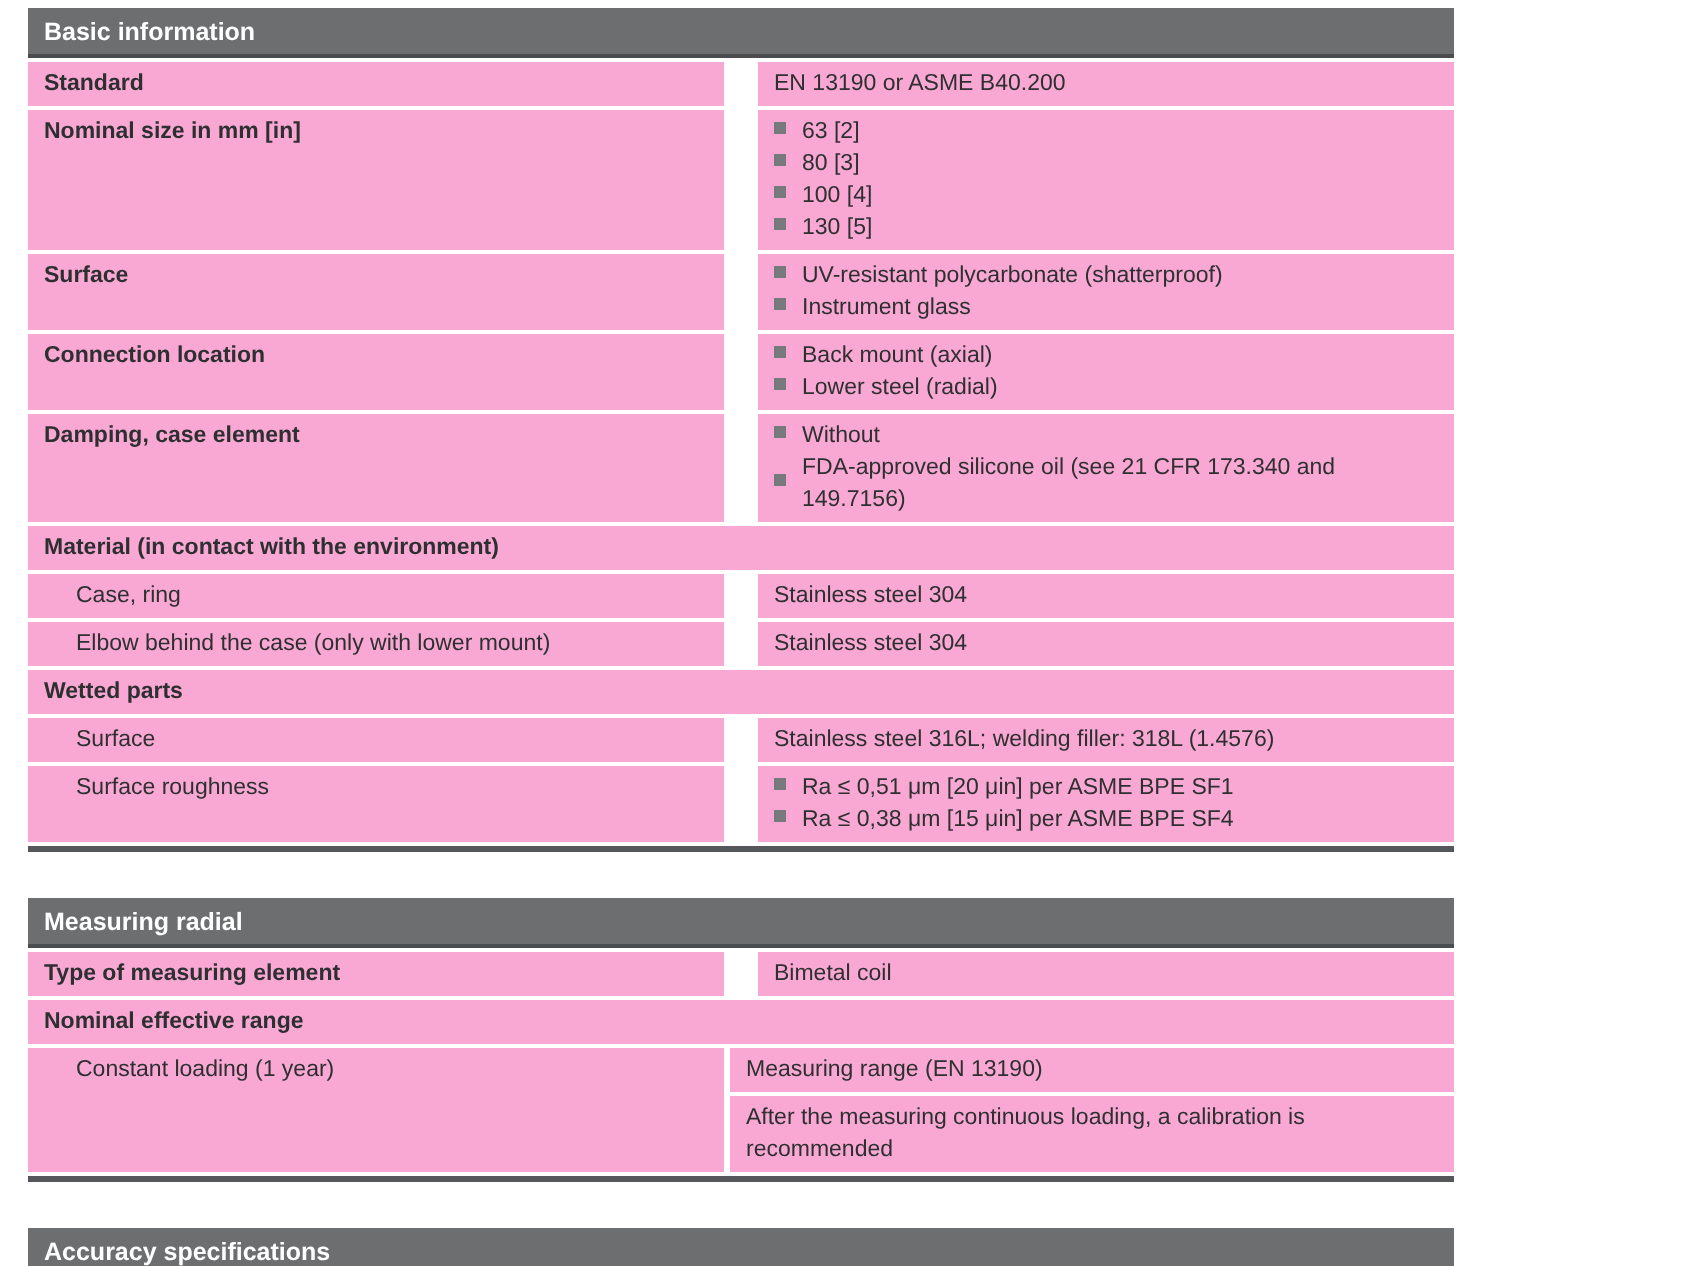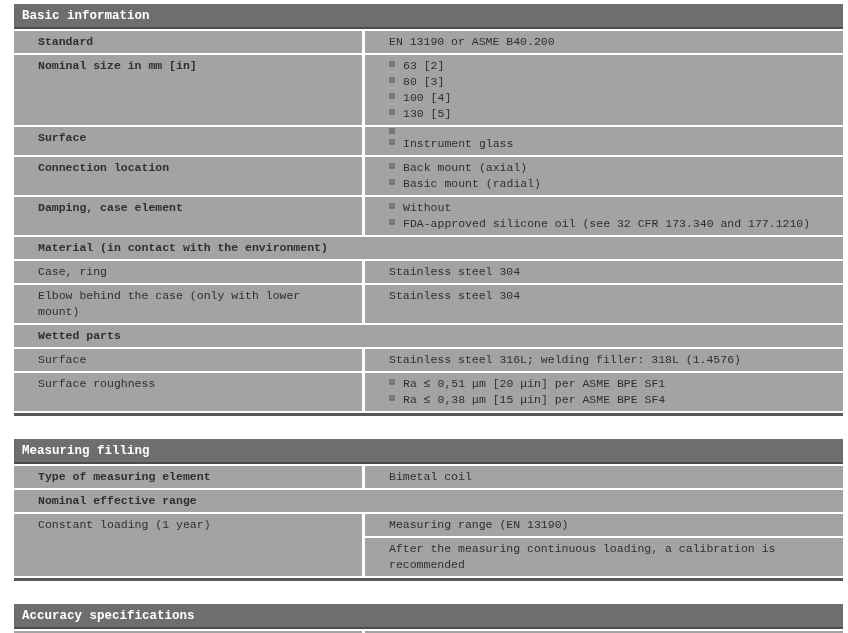--- a/index.html
+++ b/index.html
@@ -11,58 +11,57 @@
     font-family: "Liberation Sans", "DejaVu Sans", sans-serif;
     font-size: 11.5px;
     color: #2d2f31;
     -webkit-font-smoothing: antialiased;
   }
   .page {
     padding: 4px 5px 0 14px;
     box-sizing: border-box;
   }
   .spec-table {
-    width: 829px;
+    width: 713px;
     margin-bottom: 0;
-    font-family: Liberation Mono, monospace;
   }
   .spec-table + .spec-table {
     margin-top: 23px;
   }
   .tbl-header {
     background: #6c6e70;
     color: #ffffff;
     font-weight: bold;
     font-size: 12.5px;
     padding: 4px 8px 3px 8px;
     border-bottom: 2px solid #4a4c4e;
     line-height: 16px;
   }
   .row {
     display: flex;
     margin-top: 2px;
     align-items: stretch;
   }
   .cell {
-    background: #a3a3a3;
-    padding: 3px 24px;
+    background: #f9a8d4;
+    padding: 3px 8px;
     box-sizing: border-box;
     line-height: 16px;
   }
   .cell-label {
     flex: 0 0 348px;
     font-weight: bold;
   }
   .cell-label.plain {
     font-weight: normal;
     padding-left: 24px;
   }
   .cell-value {
     flex: 1 1 auto;
-    margin-left: 3px;
+    margin-left: 17px;
   }
   .subheader-row .cell {
     flex: 1 1 auto;
     font-weight: bold;
   }
   .stacked-values {
     flex: 1 1 auto;
     margin-left: 3px;
     display: flex;
     flex-direction: column;
@@ -129,52 +128,53 @@
             <span>130 [5]</span>
           </div>
       </div>
     </div>
 
     <div class="row">
       <div class="cell cell-label">Surface</div>
       <div class="cell cell-value">
         <div class="bullet-line">
             <span class="sq"></span>
+            <span>UV-resistant polycarbonate (shatterproof)</span>
           </div>
         <div class="bullet-line">
             <span class="sq"></span>
             <span>Instrument glass</span>
           </div>
       </div>
     </div>
 
     <div class="row">
       <div class="cell cell-label">Connection location</div>
       <div class="cell cell-value">
         <div class="bullet-line">
             <span class="sq"></span>
             <span>Back mount (axial)</span>
           </div>
         <div class="bullet-line">
             <span class="sq"></span>
-            <span>Basic mount (radial)</span>
+            <span>Lower steel (radial)</span>
           </div>
       </div>
     </div>
 
     <div class="row">
       <div class="cell cell-label">Damping, case element</div>
       <div class="cell cell-value">
         <div class="bullet-line">
             <span class="sq"></span>
             <span>Without</span>
           </div>
         <div class="bullet-line">
             <span class="sq"></span>
-            <span>FDA-approved silicone oil (see 32 CFR 173.340 and 177.1210)</span>
+            <span>FDA-approved silicone oil (see 21 CFR 173.340 and 149.7156)</span>
           </div>
       </div>
     </div>
 
     <div class="row subheader-row">
       <div class="cell">Material (in contact with the environment)</div>
     </div>
 
     <div class="row">
       <div class="cell cell-label plain">Case, ring</div>
@@ -207,21 +207,21 @@
             <span>Ra ≤ 0,38 μm [15 μin] per ASME BPE SF4</span>
           </div>
       </div>
     </div>
 
     <div class="tbl-bottom"></div>
   </div>
 
   <div class="spec-table">
     <div class="tbl-header">
-      <span>Measuring filling</span>
+      <span>Measuring radial</span>
     </div>
 
     <div class="row">
       <div class="cell cell-label">Type of measuring element</div>
       <div class="cell cell-value">Bimetal coil</div>
     </div>
 
     <div class="row subheader-row">
       <div class="cell">Nominal effective range</div>
     </div>

